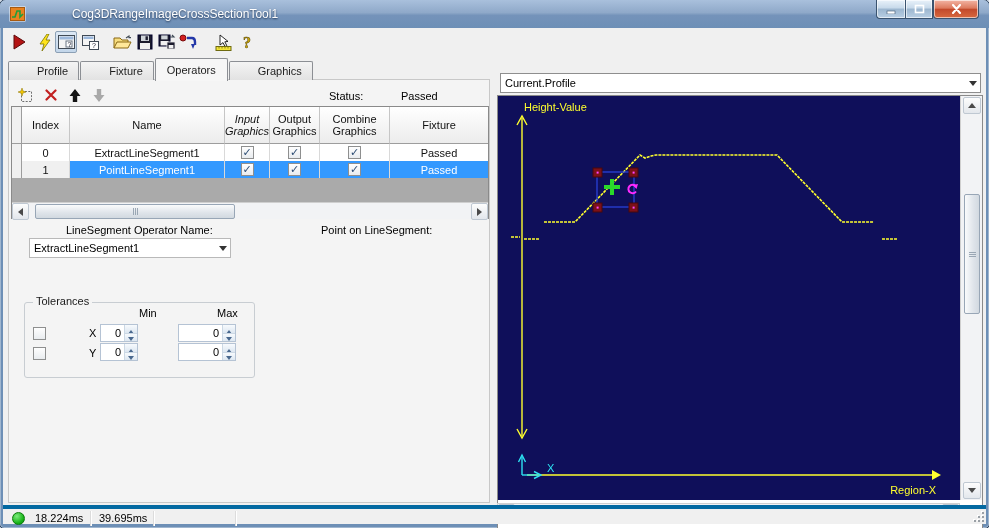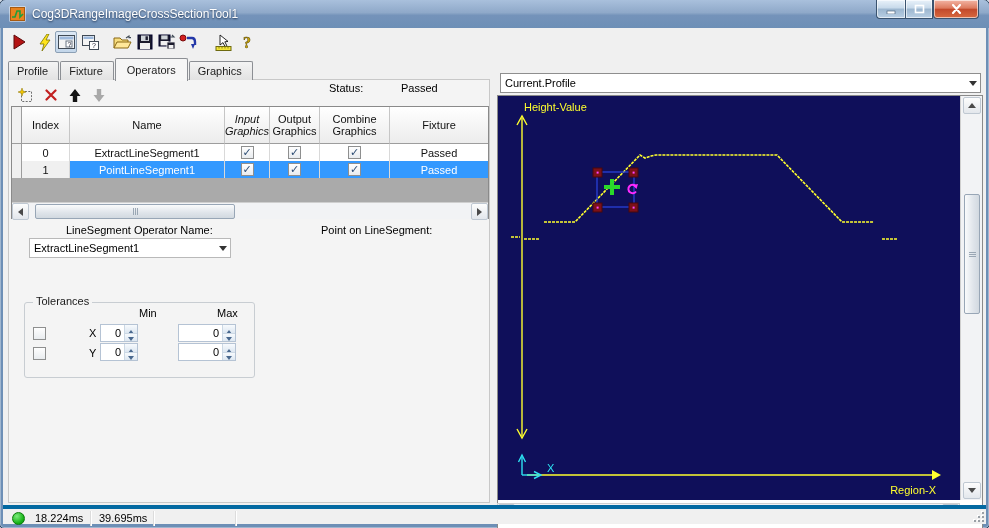--- a/index.html
+++ b/index.html
@@ -3,47 +3,47 @@
 <meta charset="utf-8">
 <style>
   html,body{margin:0;padding:0;background:#cfd8e4;font-family:"Liberation Sans","DejaVu Sans",sans-serif;}
   *{box-sizing:border-box;}
   .window{position:relative;width:989px;height:528px;background:#6d8fb6;border-radius:6px 6px 4px 4px;
           outline:1px solid #1e3document;outline:1px solid #1f3650;overflow:hidden;
           box-shadow:inset 0 0 0 1px rgba(255,255,255,.35);}
   
   .titlebar{position:absolute;left:0;top:0;width:100%;height:28px;
             background:linear-gradient(#a9c0dc 0%,#8fa9c9 45%,#7493ba 55%,#6d8fb6 100%);
-            display:flex;align-items:center;}
+            display:flex;align-items:center;gap:40px;}
   .app-icon{width:17px;height:16px;margin:0 6px 0 9px;flex:0 0 auto;}
   .title-text{color:#fff;font-size:12px;text-shadow:0 1px 2px rgba(20,40,70,.9);white-space:nowrap;}
   .winbtns{position:absolute;right:10px;top:0;display:flex;}
   .winbtn{height:19px;border:1px solid #3a536f;border-top:none;border-radius:0 0 4px 4px;
           background:linear-gradient(#e9f2fa 0%,#c7d9ea 45%,#9cb6cf 50%,#b9cfe4 100%);
           display:flex;align-items:center;justify-content:center;margin-left:0px;box-shadow:inset 0 0 0 1px rgba(255,255,255,.6);}
   .winbtn.min{width:29px;border-right:none;border-radius:0 0 0 4px;}
   .winbtn.max{width:28px;border-radius:0;}
   .winbtn.close{width:46px;border-radius:0 0 4px 4px;
           background:linear-gradient(#f3b5a5 0%,#dd7a5e 45%,#c34a2c 52%,#d8693f 100%);}
   
   .client{position:absolute;left:3px;right:3px;top:28px;bottom:4px;background:#f0f0f0;}
   
   .toolbar{position:absolute;left:0;top:0;width:100%;height:29px;}
   .tool{position:absolute;top:3px;width:22px;height:22px;display:flex;align-items:center;justify-content:center;}
   .tool.pressed{border:1px solid #8ca0b5;border-radius:2px;background:linear-gradient(#dce8f5,#c3d6ea);}
   
   .tabs{position:absolute;left:5px;top:29px;height:23px;display:flex;align-items:flex-end;z-index:3;}
-  .tab{padding:3px 10px 3px 8px;font-size:11px;border:1px solid #8c8f94;border-bottom:none;
+  .tab{padding:3px 10px 3px 28px;font-size:11px;border:1px solid #8c8f94;border-bottom:none;
        border-radius:2px 2px 0 0;background:linear-gradient(#f4f4f4,#e2e2e2);margin-right:1px;color:#1c1c1c;}
   .tab.active{background:#f6f6f6;padding:5px 11px 5px 11px;position:relative;z-index:4;margin-bottom:-1px;}
   
   .left-panel{position:absolute;left:5px;top:51px;width:482px;height:424px;background:#f4f4f4;
               border:1px solid #c8c8c8;z-index:2;}
   .mini-tool{position:absolute;top:6px;width:20px;height:18px;display:flex;align-items:center;justify-content:center;}
-  .status-line{position:absolute;top:2px;font-size:11px;color:#000;}
+  .status-line{position:absolute;top:10px;font-size:11px;color:#000;}
   
   .grid{position:absolute;left:2px;top:26px;width:478px;height:113px;border:1px solid #8a8a8a;background:#aaaaaa;}
   .grid-row{display:flex;height:17px;background:#fff;}
   .grid-header{display:flex;height:37px;}
   .hcell{background:linear-gradient(#ffffff,#ececec);border-right:1px solid #c6c6c6;border-bottom:1px solid #9d9d9d;
          font-size:11px;display:flex;align-items:center;justify-content:center;text-align:center;line-height:12px;color:#111;}
   .ccell{border-right:1px solid #d9d9d9;font-size:11px;display:flex;align-items:center;justify-content:center;color:#111;background:transparent;}
   .grid-row.selected{background:var(--selection,#3399ff);}
   .grid-row.selected .ccell{color:#fff;}
   .rowhdr{width:10px;background:#f0f0f0;border-right:1px solid #9d9d9d;}

